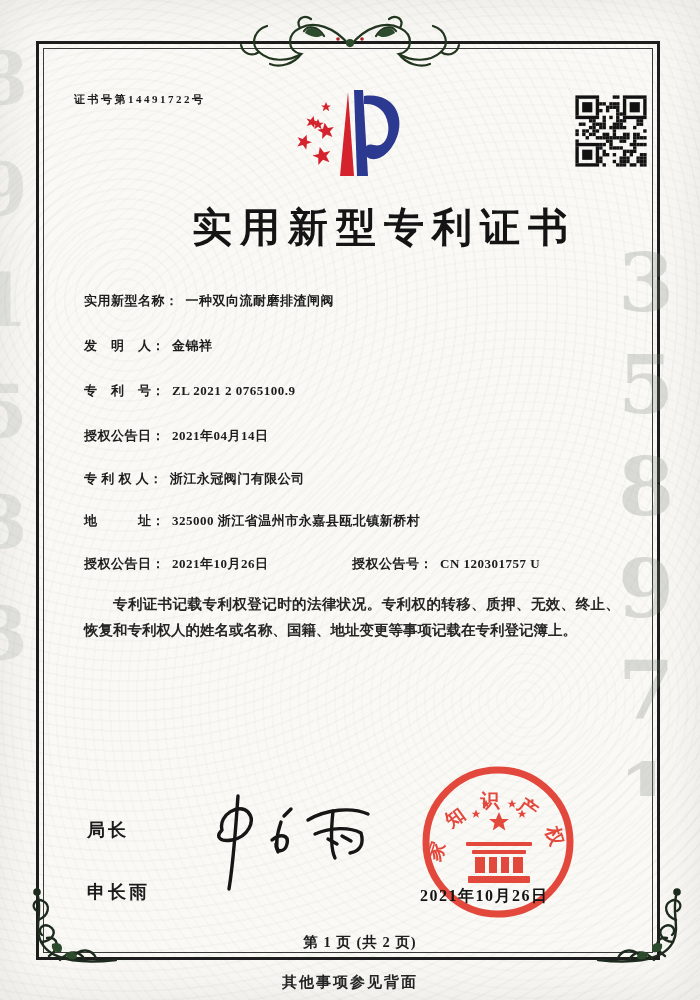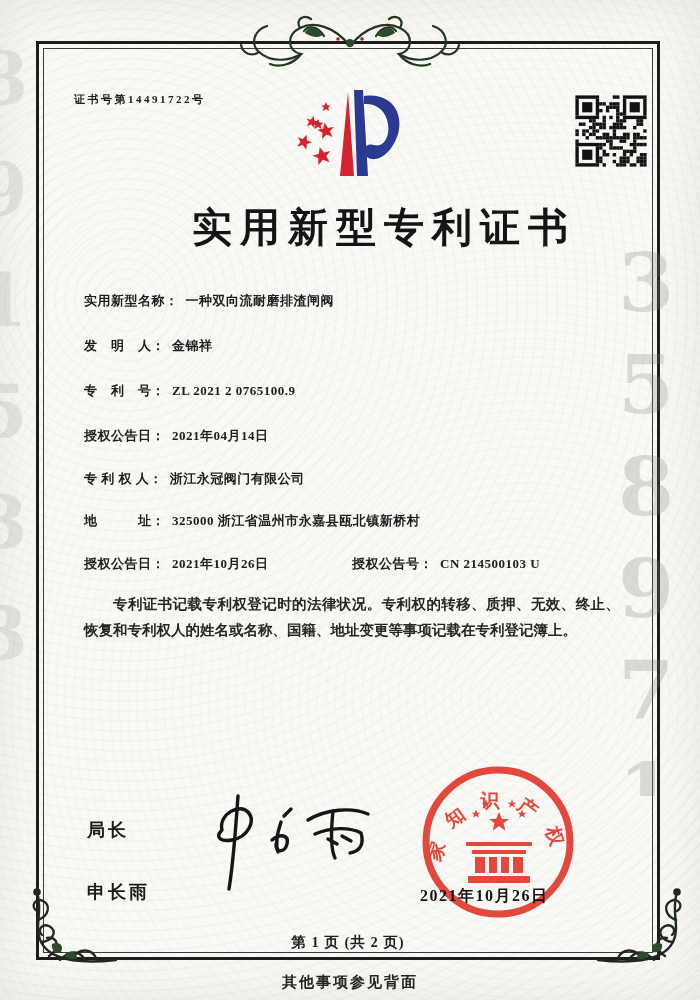--- a/index.html
+++ b/index.html
@@ -69,21 +69,21 @@
   .sig{position:absolute;left:180px;top:790px;z-index:4;}
 
   .seal{position:absolute;left:408px;top:752px;z-index:4;}
   .seal-date{
     position:absolute;left:420px;top:886px;z-index:5;
     font-size:16px;font-weight:700;letter-spacing:1.5px;color:#141414;
   }
 
   .page-no{
     position:absolute;left:36px;top:933px;width:624px;z-index:4;
-    text-align:center;font-size:14.5px;font-weight:700;letter-spacing:1px;color:#1d1d1d;
+    text-align:center;font-size:14.5px;font-weight:700;letter-spacing:1px;color:#1d1d1d;padding-left:12px;
   }
   .back-note{
     position:absolute;left:0;top:973px;width:700px;z-index:4;
     text-align:center;font-size:15px;font-weight:700;letter-spacing:2px;color:#242424;font-family:Liberation Mono, monospace;
   }
 </style>
 </head>
 <body>
 
 <div class="paper"></div>
@@ -338,21 +338,21 @@
 </div>
 <div class="row r4">
   <span class="lbl">专 利 权 人：</span><span class="val">浙江永冠阀门有限公司</span>
 </div>
 <div class="row r5">
   <span class="lbl">地　　　址：</span><span class="val">325000 浙江省温州市永嘉县瓯北镇新桥村</span>
 </div>
 <div class="row r6">
   <span class="lbl">授权公告日：</span><span class="val">2021年10月26日</span>
   <span class="grant2">
-    <span class="lbl">授权公告号：</span><span class="val">CN 214500103 U</span>
+    <span class="lbl">授权公告号：</span><span class="val">CN 120301757 U</span>
   </span>
 </div>
 
 <div class="paras">
   <p>专利证书记载专利权登记时的法律状况。专利权的转移、质押、无效、终止、恢复和专利权人的姓名或名称、国籍、地址变更等事项记载在专利登记簿上。</p>
 </div>
 
 <div class="signer signer-title">局长</div>
 <div class="signer signer-name">申长雨</div>
 

